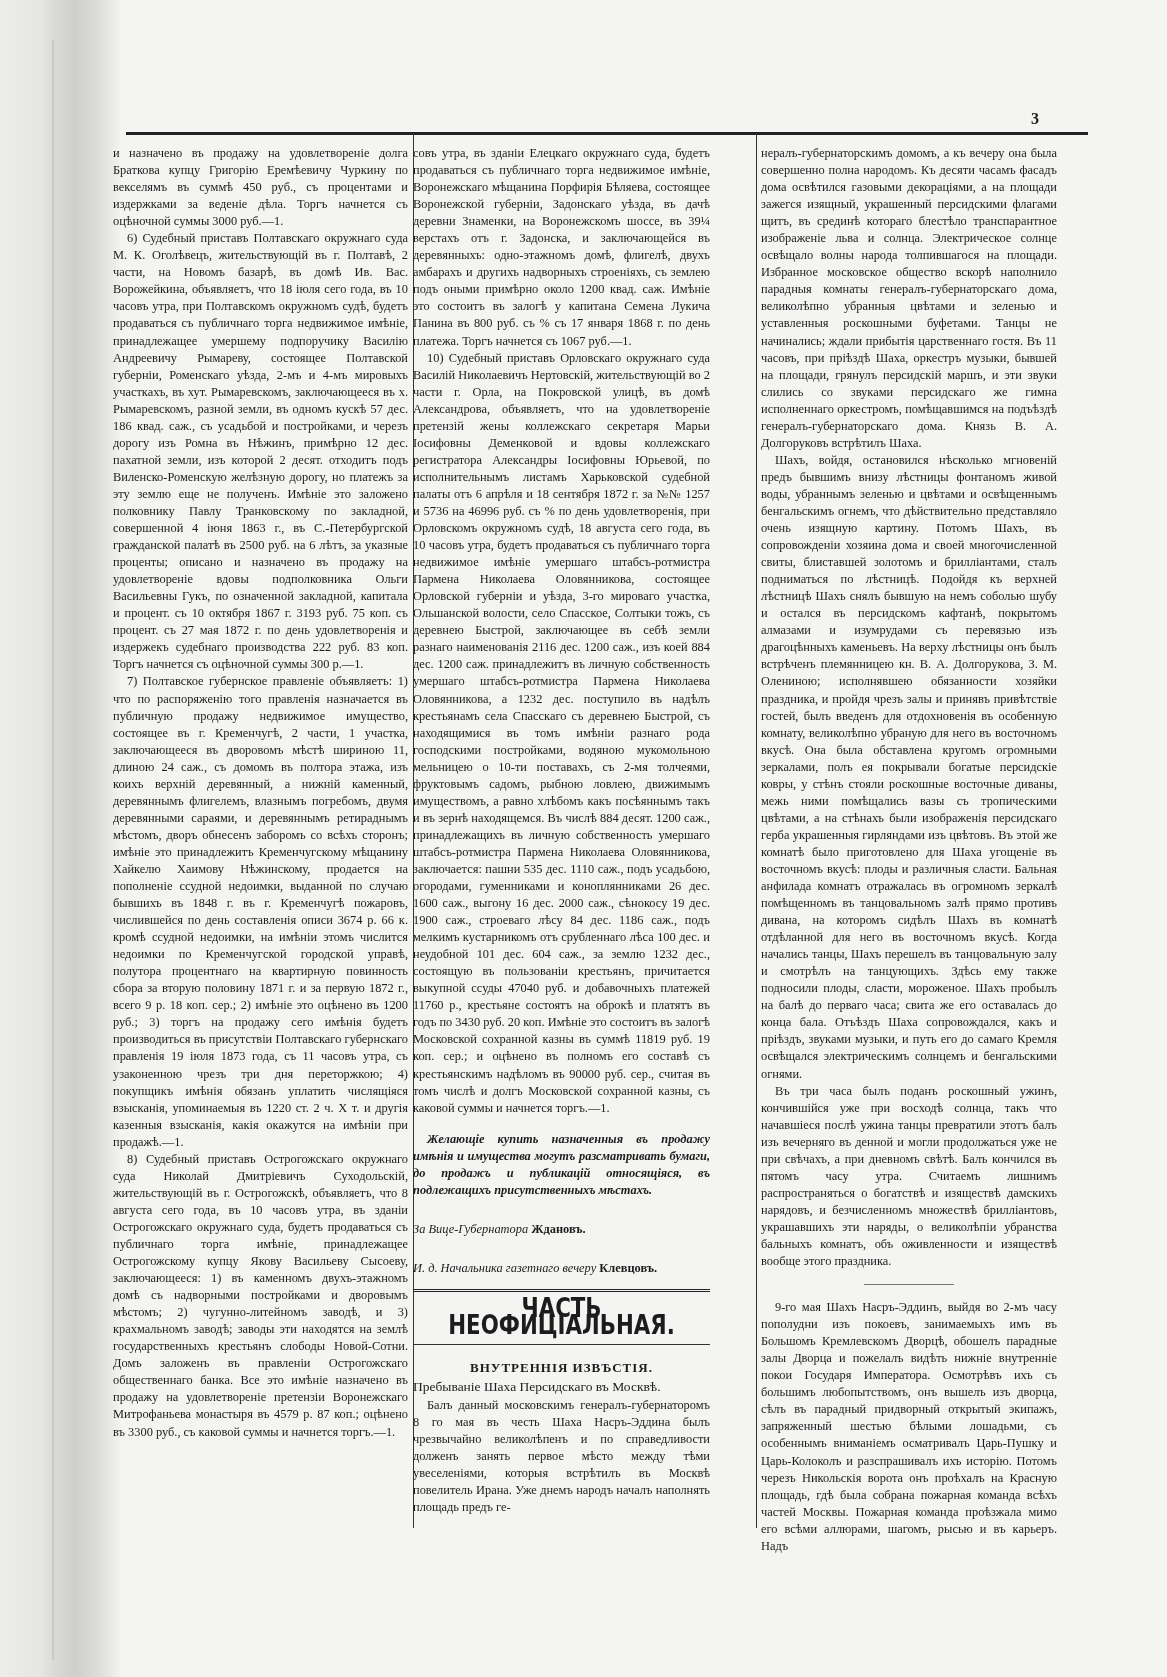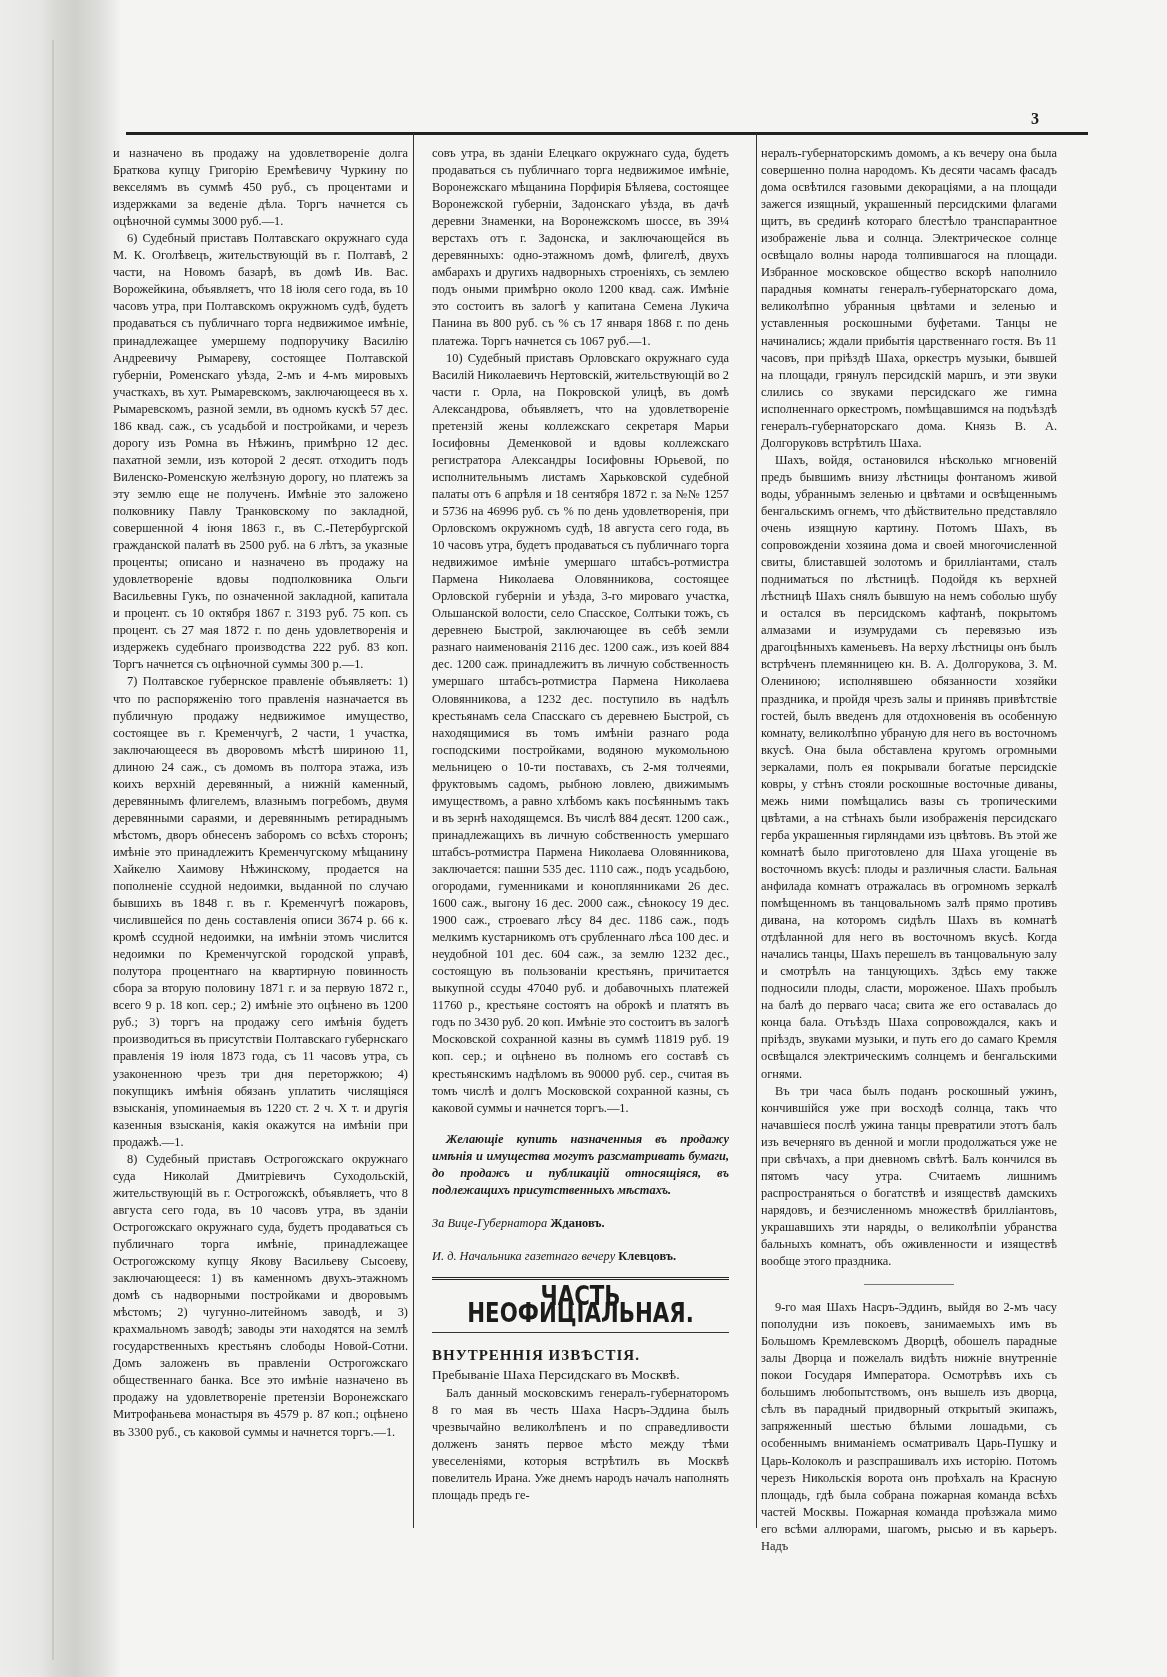--- a/index.html
+++ b/index.html
@@ -21,41 +21,41 @@
       position: absolute; left: 1031px; top: 110px; font-size: 16px; font-weight: bold;
     }
     .top-rule {
       position: absolute; left: 126px; top: 132px; width: 962px; height: 3px; background: #222;
     }
     .column {
       position: absolute; top: 145px; font-size: 12.4px; line-height: 17.05px;
       text-align: justify;
     }
     .col1 { left: 113px; width: 295px; }
-    .col2 { left: 432px; width: 297px; }
+    .col2 { left: 413px; width: 297px; }
     .col3 { left: 761px; width: 296px; }
     .col-rule {
       position: absolute; top: 133px; width: 1px; background: #333;
     }
     .rule1 { left: 413px; height: 1395px; }
     .rule2 { left: 756px; height: 1395px; }
     p { margin: 0; text-indent: 14px; }
     p.noindent { text-indent: 0; }
     .notice-italic { font-style: italic; font-weight: bold; margin-top: 14px; }
-    .signature { font-style: italic; margin-top: 16px; text-indent: 0; }
+    .signature { font-style: italic; margin-top: 22px; text-indent: 0; }
     .signature b { font-style: normal; }
     .double-rule { border-top: 3px double #222; height: 0; margin: 12px 0 8px 0; }
     .thin-rule { border-top: 1px solid #333; margin: 10px 0 14px 0; }
     .part-title {
       font-family: "DejaVu Sans", sans-serif; font-weight: bold; font-size: 26px;
       text-align: center; letter-spacing: 0px; transform: scaleX(0.82); margin: 6px 0 4px 0; text-indent: 0;
     }
     .section-title {
-      font-family: "Liberation Serif", serif; font-weight: bold; font-size: 15px;
-      text-align: left; letter-spacing: 1px; text-indent: 0; margin-bottom: 2px;
+      font-family: "Liberation Serif", serif; font-weight: bold; font-size: 13px;
+      text-align: center; letter-spacing: 1px; text-indent: 0; margin-bottom: 2px;
     }
     .article-title {
       font-weight: normal; font-size: 13.5px; text-align: left; text-indent: 0; margin-bottom: 2px;
     }
     .short-rule { width: 90px; margin: 14px auto 14px auto; border-top: 1px solid #777; }
   </style>
 </head>
 <body>
 
 <div class="scan-edge"></div>

